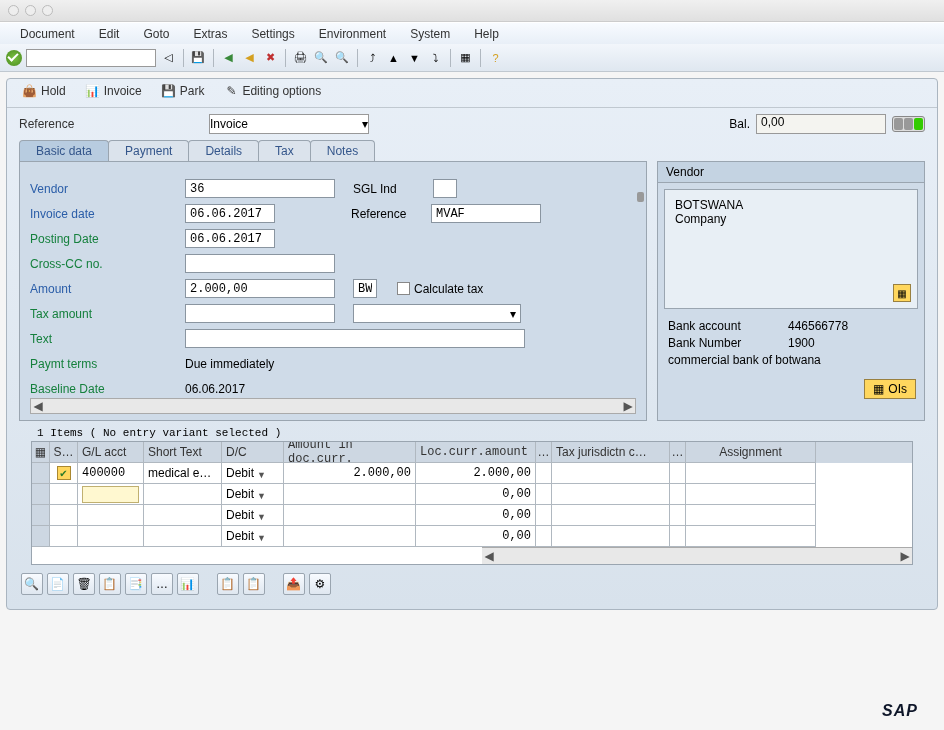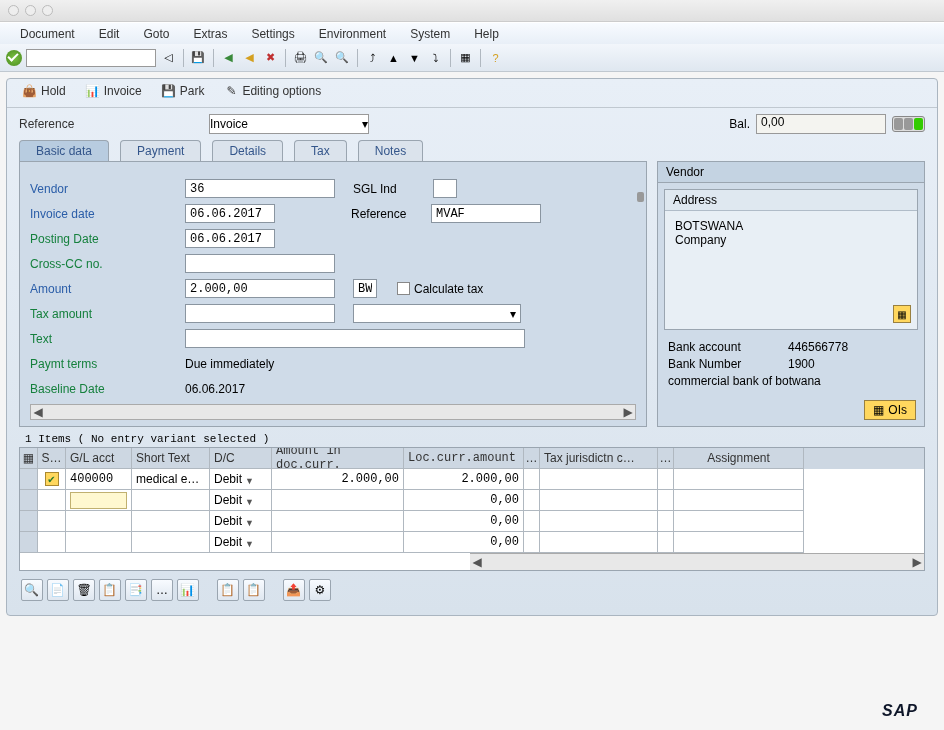--- a/index.html
+++ b/index.html
@@ -29,21 +29,21 @@
 .trans-row { display:flex; align-items:center; gap:10px; padding: 6px 12px 0; }
 .trans-label { width: 180px; color:#333; }
 .trans-select { width:160px; height:20px; border:1px solid #999; background:#fff; padding:0 0; display:flex; align-items:center; justify-content:space-between; }
 .bal-box { display:flex; align-items:center; gap:6px; margin-left:auto; }
 .bal-input { width:130px; height:20px; border:1px solid #999; background:#f4f4f0; padding:0 4px; font-family:'Courier New',monospace; }
 .stoplight { display:flex; gap:1px; border:1px solid #888; border-radius:3px; padding:1px; background:#ddd; }
 .light { width:9px; height:12px; border-radius:2px; }
 .l-off { background:#999; }
 .l-green { background:#3c0; }
 
-.tab-area { display:flex; gap:12px; margin: 6px 12px 0; }
+.tab-area { display:flex; gap:0; margin: 6px 12px 0; }
 .tab { padding: 3px 16px; background:#dbe3ec; border:1px solid #9aa5b0; border-bottom:none; border-radius: 4px 4px 0 0; color:#34568b; margin-right:-1px; cursor:default; }
 .tab.active { background:#b8cce0; font-weight:normal; }
 
 .main-area { display:flex; gap:10px; padding: 0 12px; }
 .form-panel { flex: 1; background:#cfdbe8; border:1px solid #9aa5b0; padding: 16px 10px 8px; min-height:260px; position:relative; }
 .form-row { display:flex; align-items:center; margin-bottom: 4px; height:21px; }
 .form-label { width:155px; color:#15803d; }
 .form-label.link { color:#2a5da8; }
 .finput { height:19px; border:1px solid #8a95a0; background:#fff; padding:0 4px; font-family:'Courier New',monospace; font-size:12px; }
 .finput.w100 { width:90px; }
@@ -62,21 +62,21 @@
 .vendor-hdr { padding:3px 8px; background:#c4d3e2; border-bottom:1px solid #9aa5b0; }
 .address-box { margin:6px; border:1px solid #9aa5b0; background:#e8eff5; padding:0; }
 .address-hdr { padding:3px 8px; border-bottom:1px solid #b0bcc8; background:#dfe8f0; }
 .address-body { padding:8px 10px; min-height:118px; position:relative; }
 .more-icon { position:absolute; right:6px; bottom:6px; width:18px; height:18px; border:1px solid #998040; background:#ffd75e; display:flex; align-items:center; justify-content:center; font-size:10px; }
 .vendor-info { padding: 4px 10px 8px; }
 .vendor-info-row { display:flex; gap:20px; margin-bottom:3px; }
 .vendor-info-label { width:100px; }
 .ols-btn { float:right; margin:4px 8px 6px; padding:2px 8px; border:1px solid #998040; background:#ffd75e; display:flex; align-items:center; gap:4px; }
 
-.items-section { margin: 4px 12px 0; }
+.items-section { margin: 4px 24px 0; }
 .items-title { padding:2px 6px; font-family:'Courier New',monospace; font-size:11px; }
 .items-table { border:1px solid #9aa5b0; background:#fff; }
 .th-row, .td-row { display:flex; }
 .th-row { background:#cdd7e2; }
 .th, .td { border-right:1px solid #b0b8c0; border-bottom:1px solid #b0b8c0; padding:2px 4px; height:21px; display:flex; align-items:center; overflow:hidden; }
 .th { color:#333; }
 .col-sel { width:18px; justify-content:center; }
 .col-st { width:28px; justify-content:center; }
 .col-gl { width:66px; }
 .col-short { width:78px; }
@@ -253,21 +253,20 @@
         <div class="hscroll">
           <div class="arrow">◀</div>
           <div class="track"></div>
           <div class="arrow">▶</div>
         </div>
       </div>
 
       <div class="vendor-panel">
         <div class="vendor-hdr">Vendor</div>
         <div class="address-box">
-          <div class="address-hdr">Address</div>
           <div class="address-body">
             <div>BOTSWANA</div>
             <div>Company</div>
             <div class="more-icon">▦</div>
           </div>
         </div>
         <div class="vendor-info">
           <div class="vendor-info-row">
             <div class="vendor-info-label">Bank account</div>
             <div>446566778</div>

